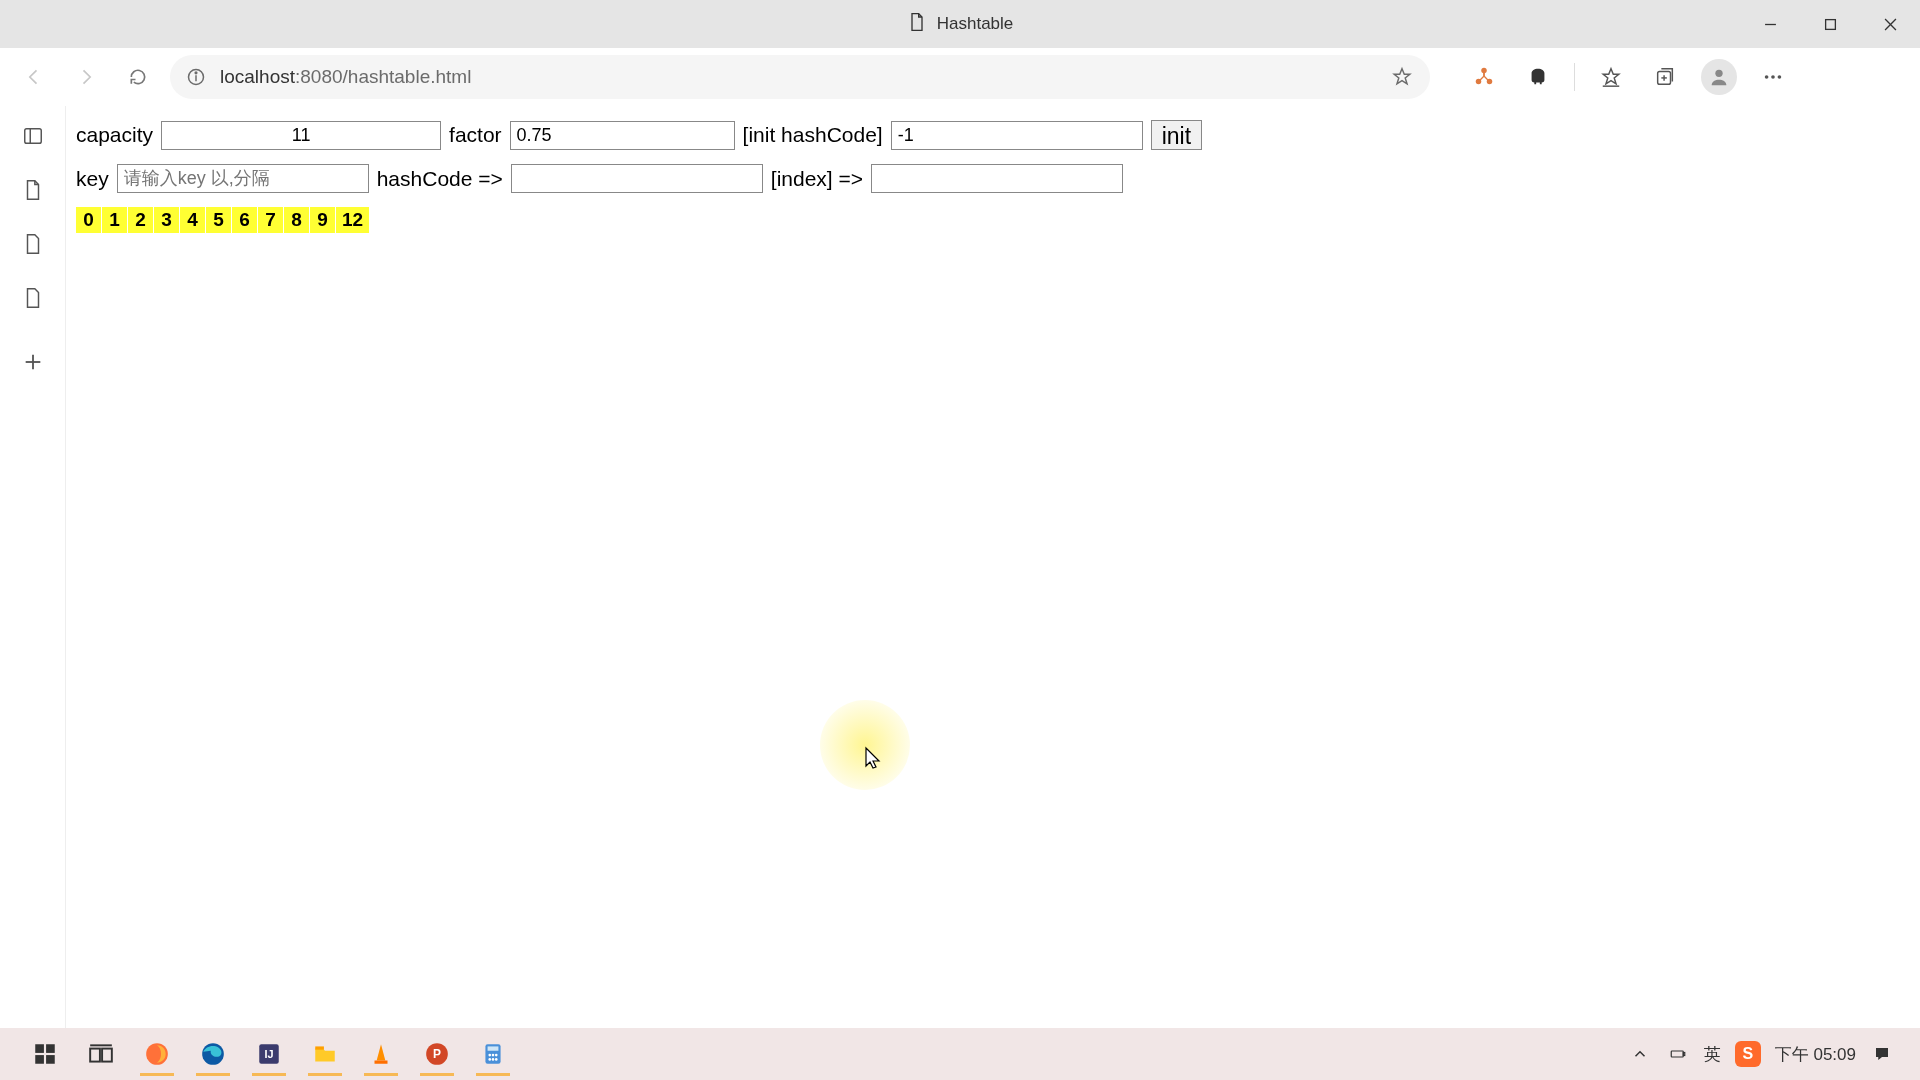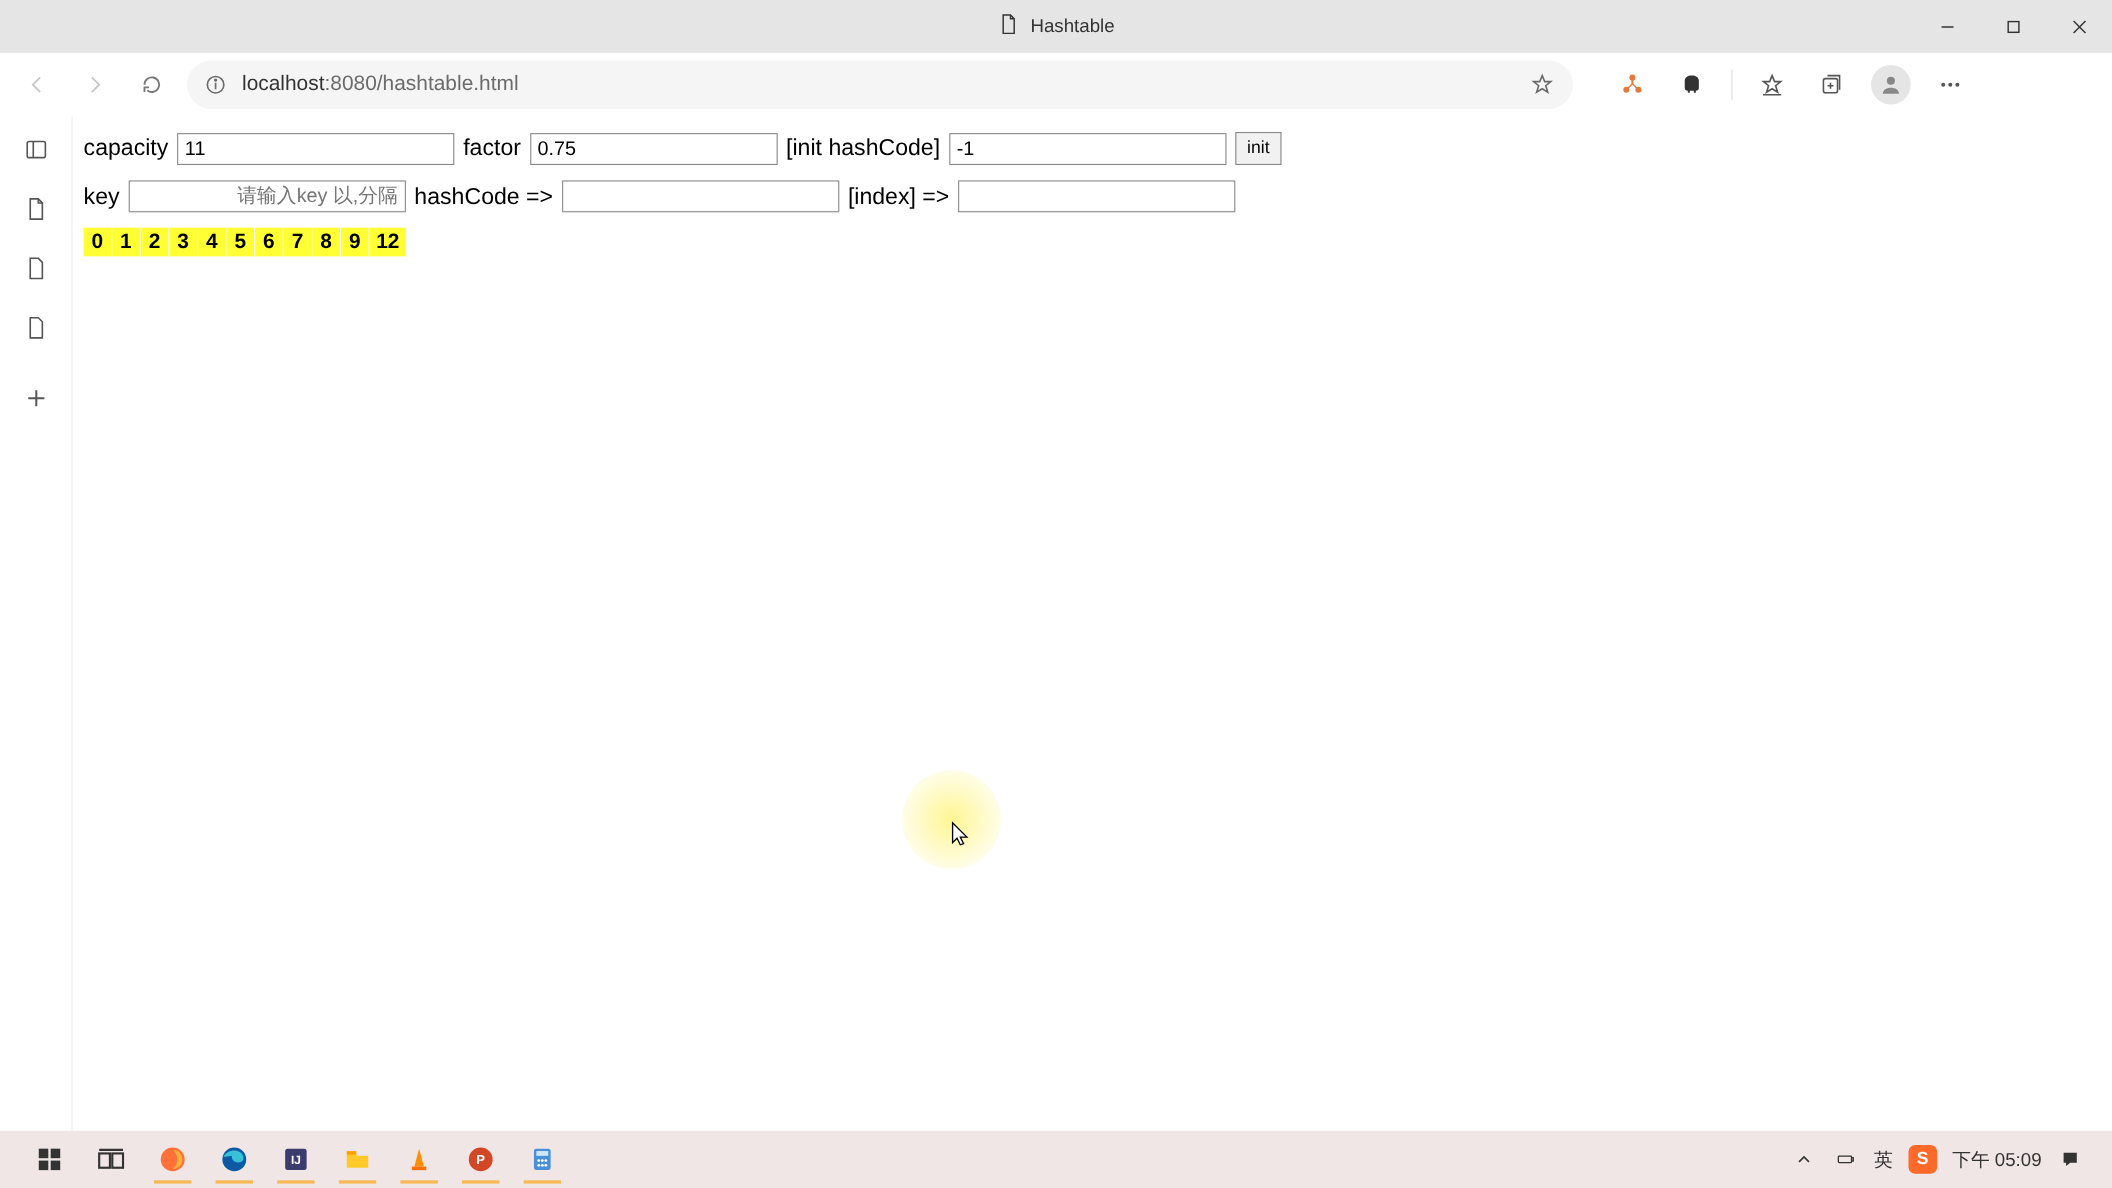--- a/index.html
+++ b/index.html
@@ -153,32 +153,32 @@
   margin-bottom:14px;
 }
 .row label { white-space:nowrap; }
 .text-input {
   border:1px solid #888;
   height:29px;
   padding:2px 6px;
   font-size:18px;
   background:#fff;
 }
-.w-cap{width:252px;}
+.w-cap{width:280px;text-align:center;}
 .w-fac{width:225px;}
 .w-fix{width:252px;}
-.w-key{width:252px;text-align:right;}
+.w-key{width:252px;}
 .w-hash{width:252px;}
 .w-idx{width:252px;}
 .btn {
   border:1px solid #888;
   background:#f1f1f1;
   padding:2px 10px;
   height:30px;
-  font-size:16px;
+  font-size:23px;
   cursor:pointer;
 }
 .btn-row {
   display:flex;
   gap:10px;
   margin-bottom:14px;
 }
 .buckets {
   display:flex;
 }

